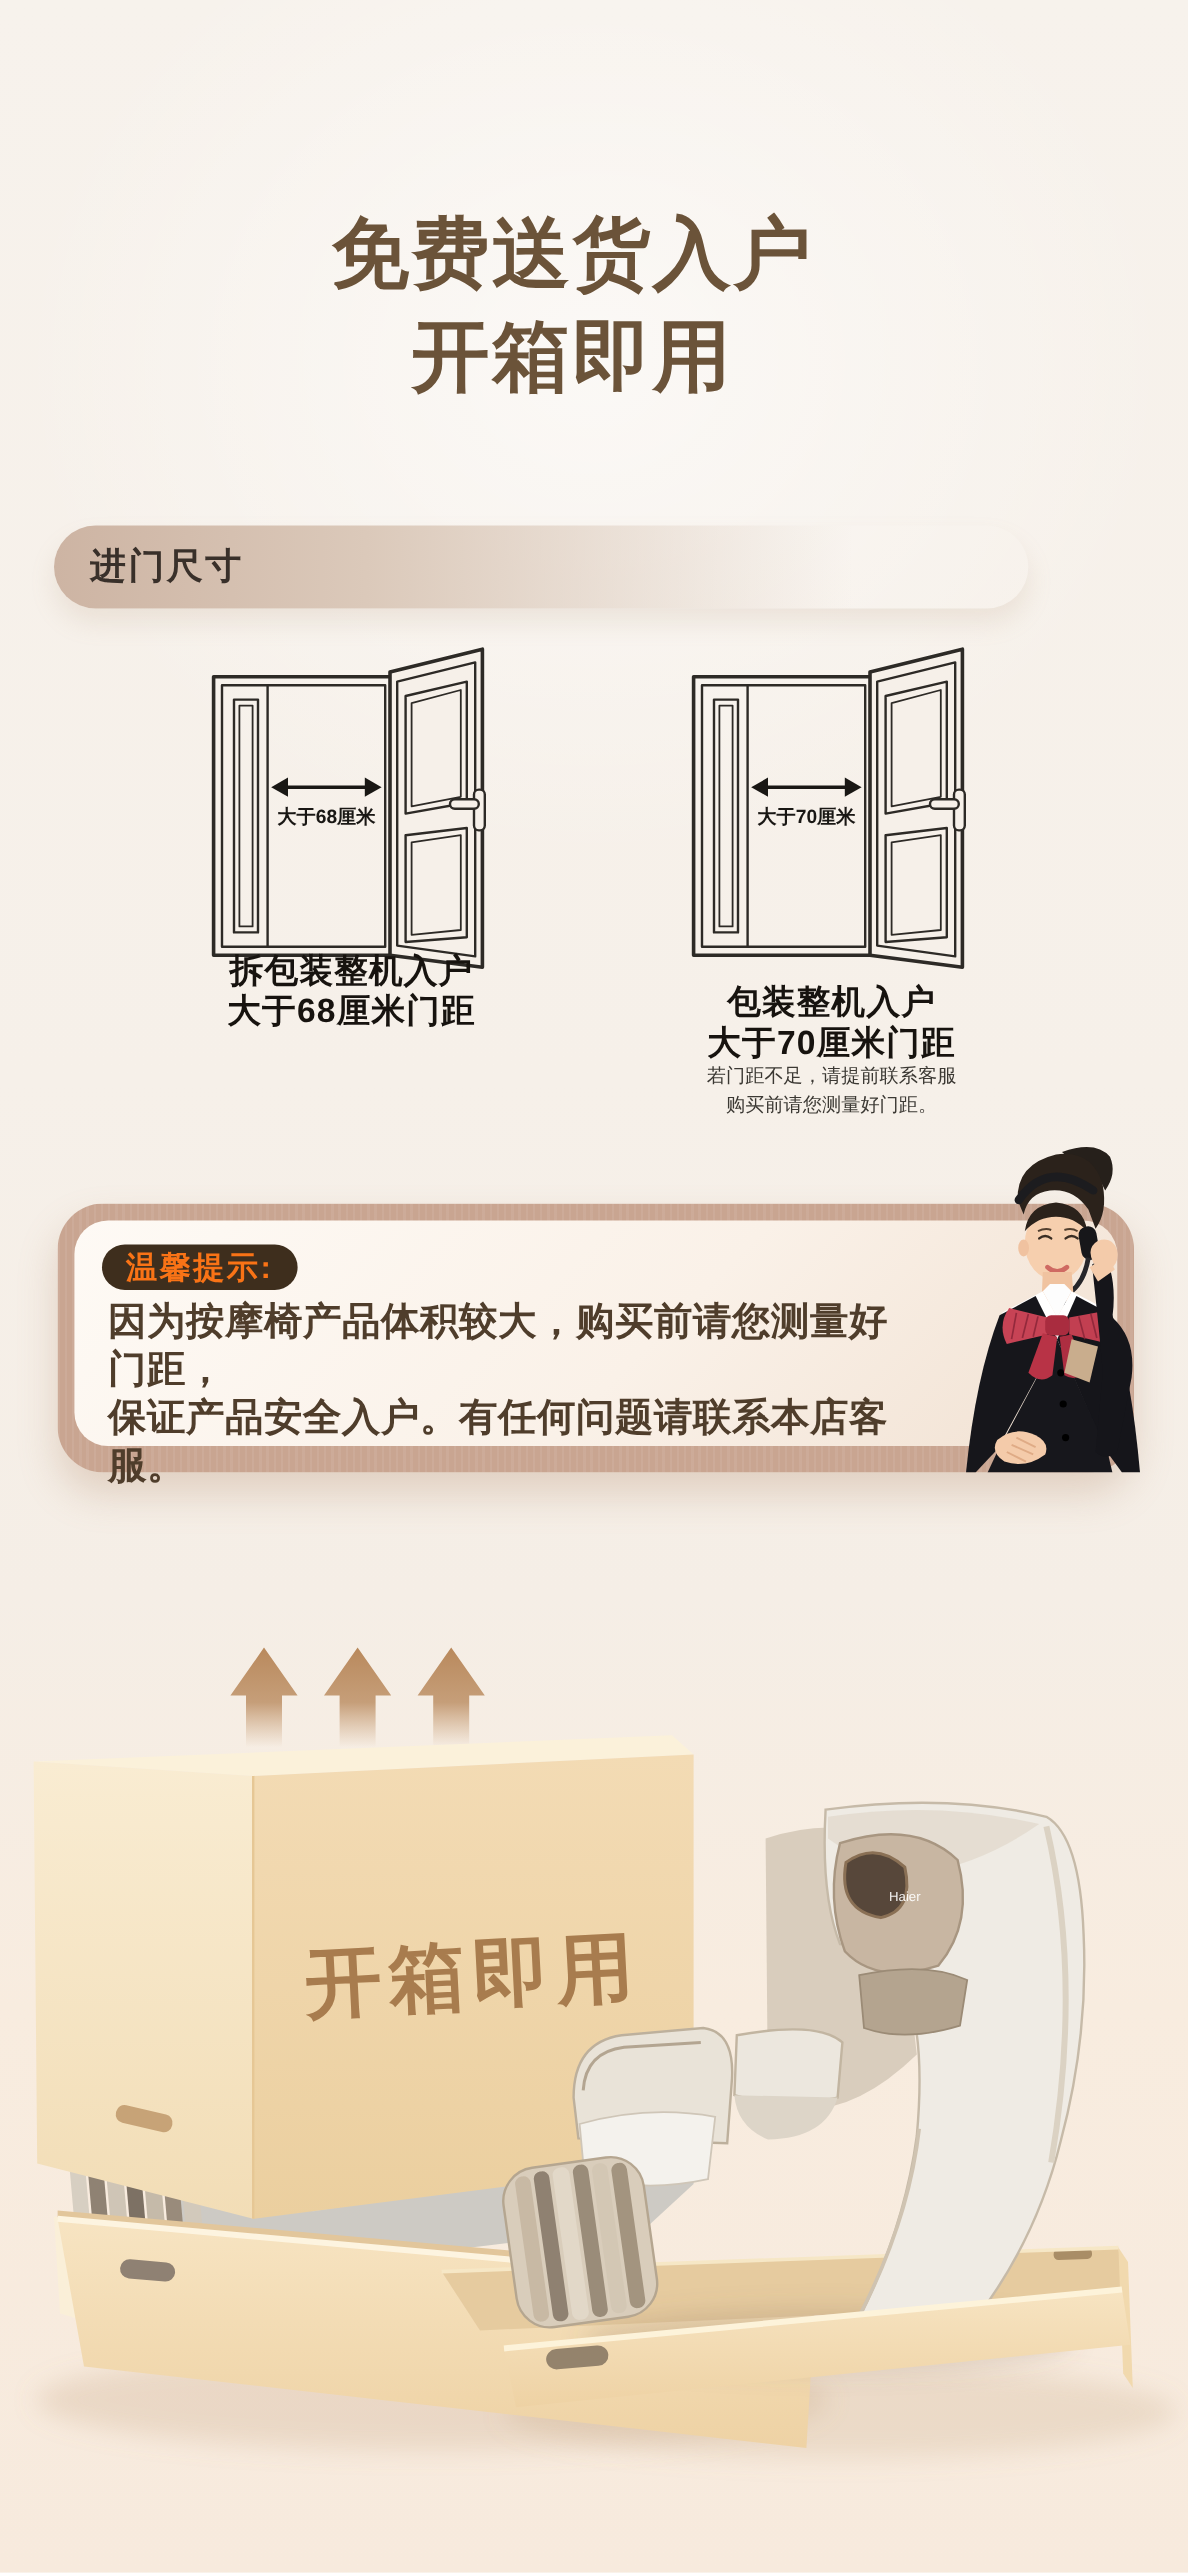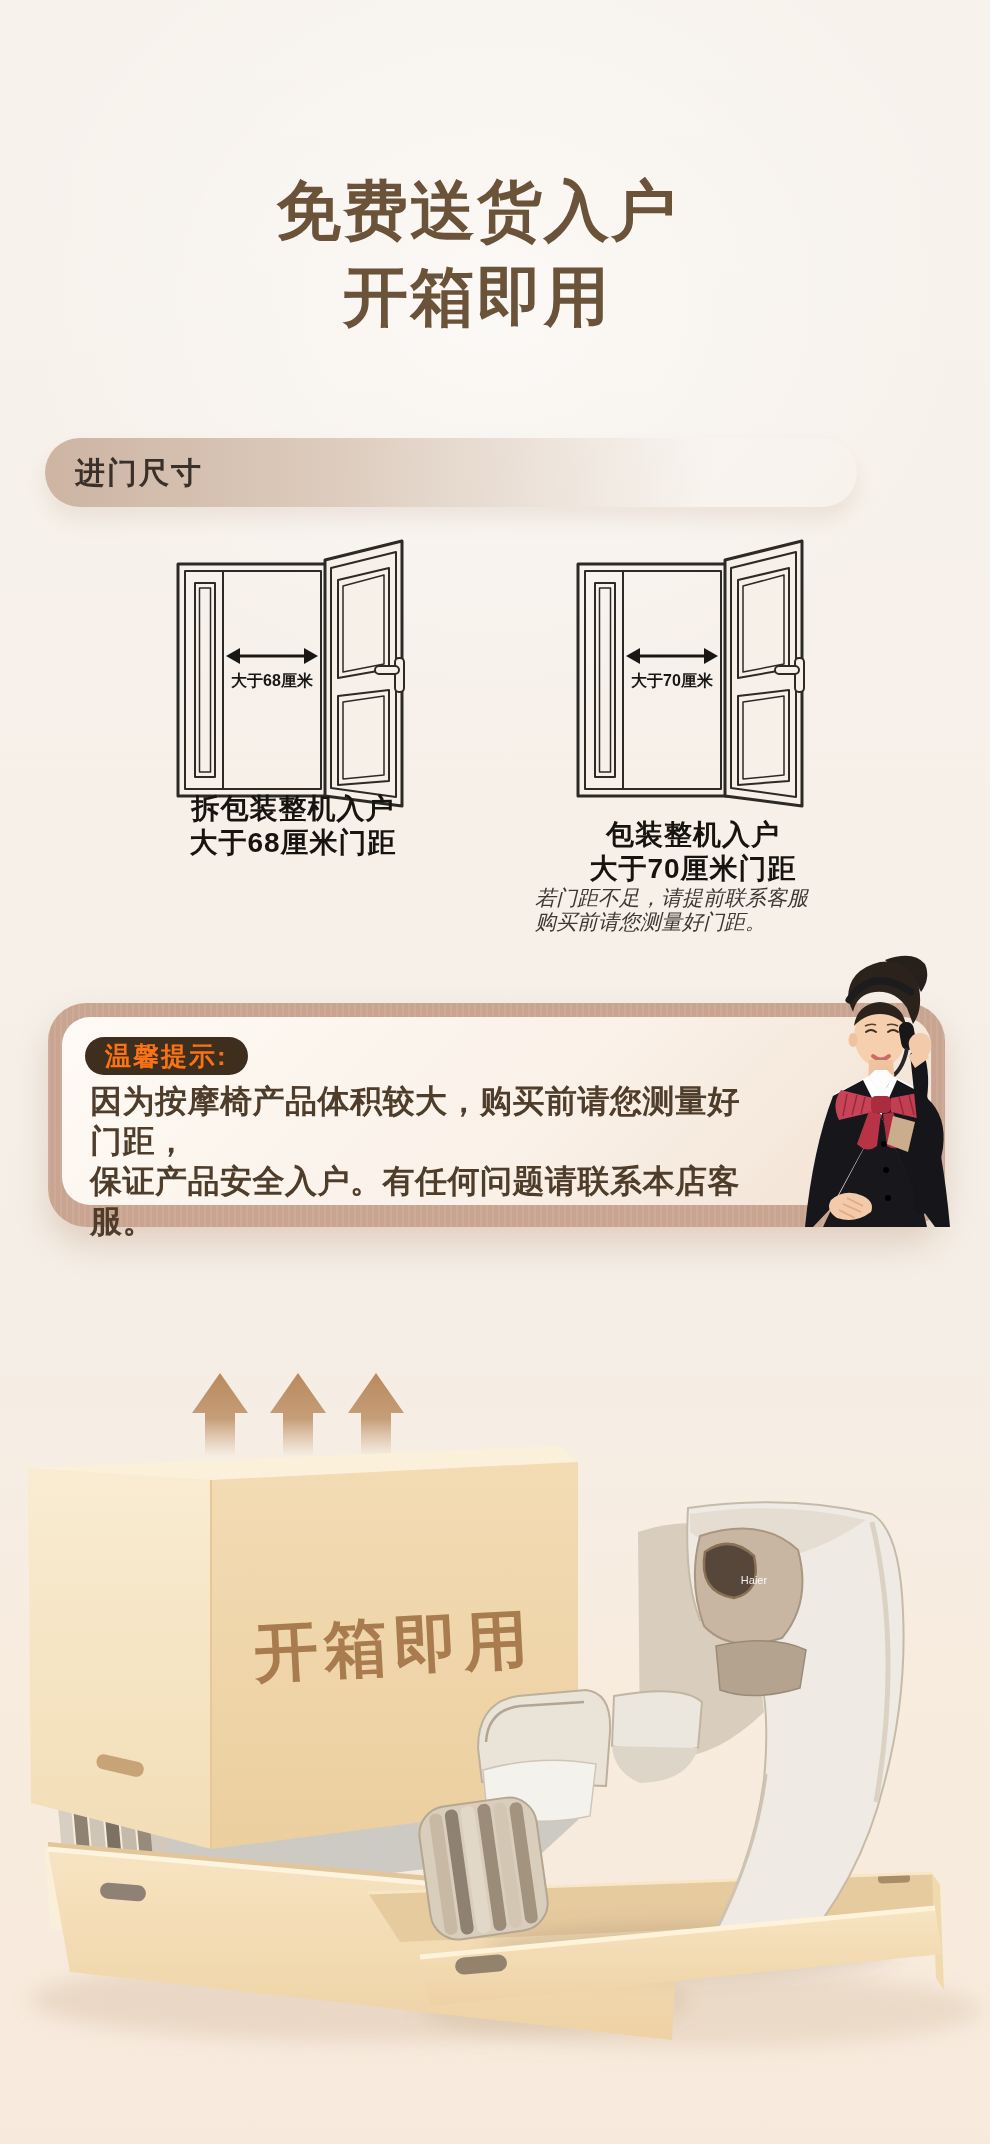--- a/index.html
+++ b/index.html
@@ -14,22 +14,22 @@
          background:linear-gradient(90deg,#cdb4a3 0%,#dbc9ba 32%,rgba(246,240,233,0) 82%);
          box-shadow:0 12px 20px rgba(185,155,125,.18);margin-top:20px;}
   .badge span{display:block;padding-left:30px;line-height:69px;font-size:30px;font-weight:700;color:#39302a;letter-spacing:2px;}
   .door{position:absolute;width:250px;height:272px;}
   .door1{left:168px;top:538px;}
   .door2{left:568px;top:538px;}
   .caption{position:absolute;text-align:center;font-size:28px;font-weight:700;
            line-height:34px;color:#17130f;letter-spacing:1px;}
   .cap1{left:168px;top:792px;width:250px;}
   .cap2{left:558px;top:818px;width:270px;}
-  .note{position:absolute;left:535px;top:886px;width:316px;
-        font-size:21px;line-height:24px;color:#3b3833;font-weight:500;font-style:italic;}
+  .note{position:absolute;left:535px;top:886px;width:316px;text-align:center;
+        font-size:16px;line-height:24px;color:#3b3833;font-weight:500;}
   .tipbox{position:absolute;left:48px;top:1003px;width:897px;height:224px;border-radius:38px;
           background:#c9a591 repeating-linear-gradient(90deg,rgba(255,255,255,.07) 0 2px,rgba(0,0,0,0) 2px 6px);
           box-shadow:0 18px 32px rgba(178,138,108,.30);}
   .tipinner{position:absolute;left:14px;top:14px;right:14px;bottom:22px;border-radius:28px;
             background:linear-gradient(135deg,#fefaf5 0%,#faf1e8 55%,#f1e1d2 100%);}
   .tippill{position:absolute;left:23px;top:20px;height:38px;border-radius:19px;background:#3e2e1d;
            padding:0 20px;color:#f97316;font-size:26px;font-weight:700;line-height:38px;letter-spacing:2px;}
   .tipbody{position:absolute;left:28px;top:64px;width:680px;font-size:32px;line-height:40px;
            color:#4f3d2b;font-weight:600;letter-spacing:.5px;}
   .agent{position:absolute;left:735px;top:948px;width:225px;height:279px;}

